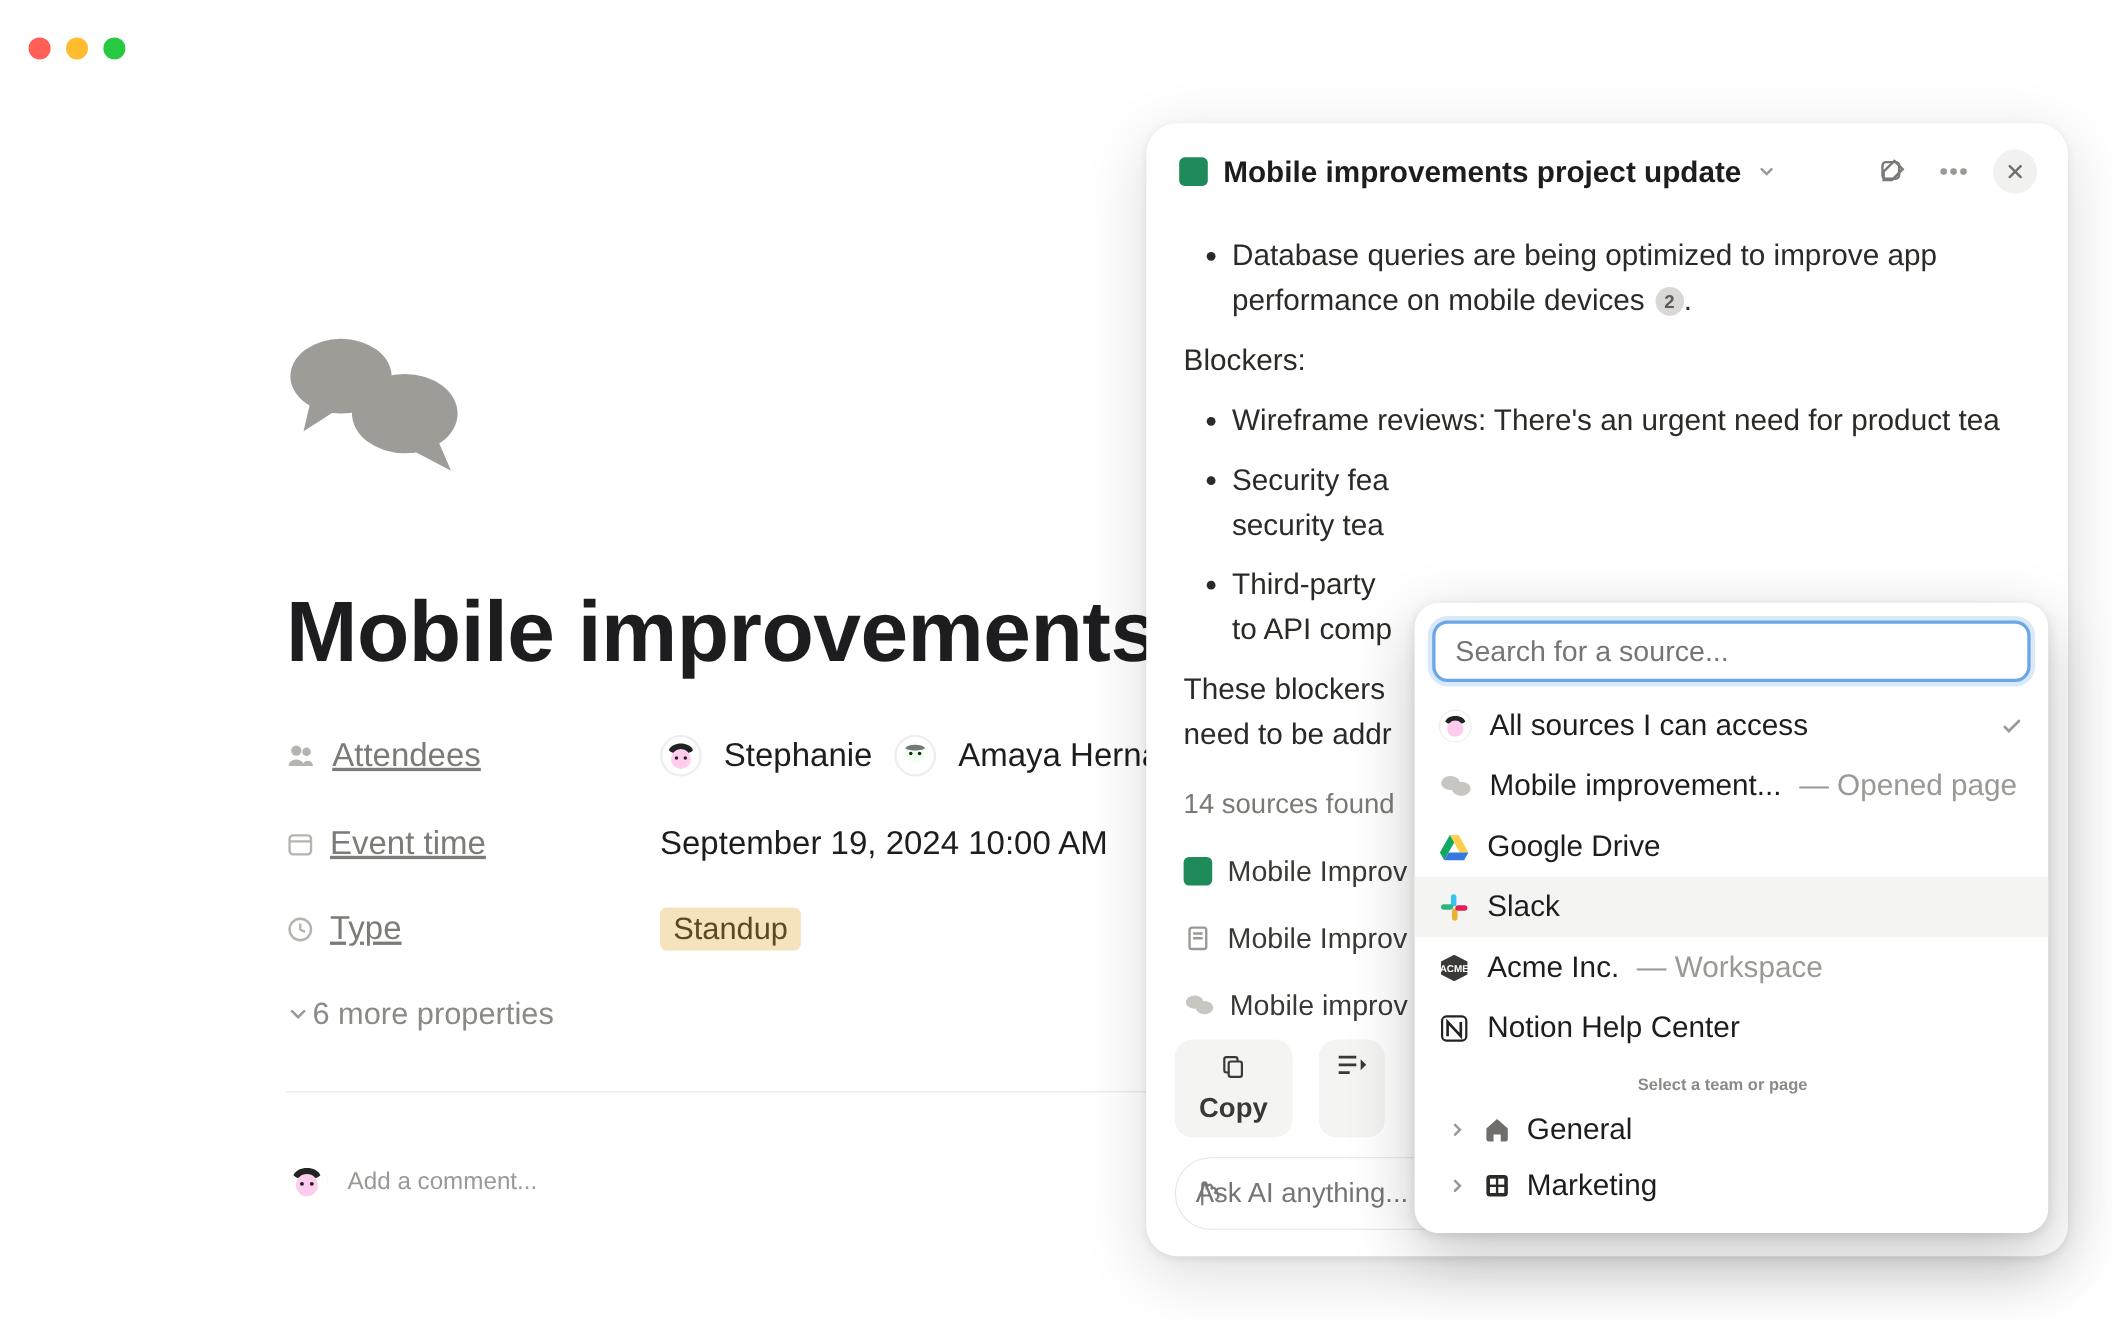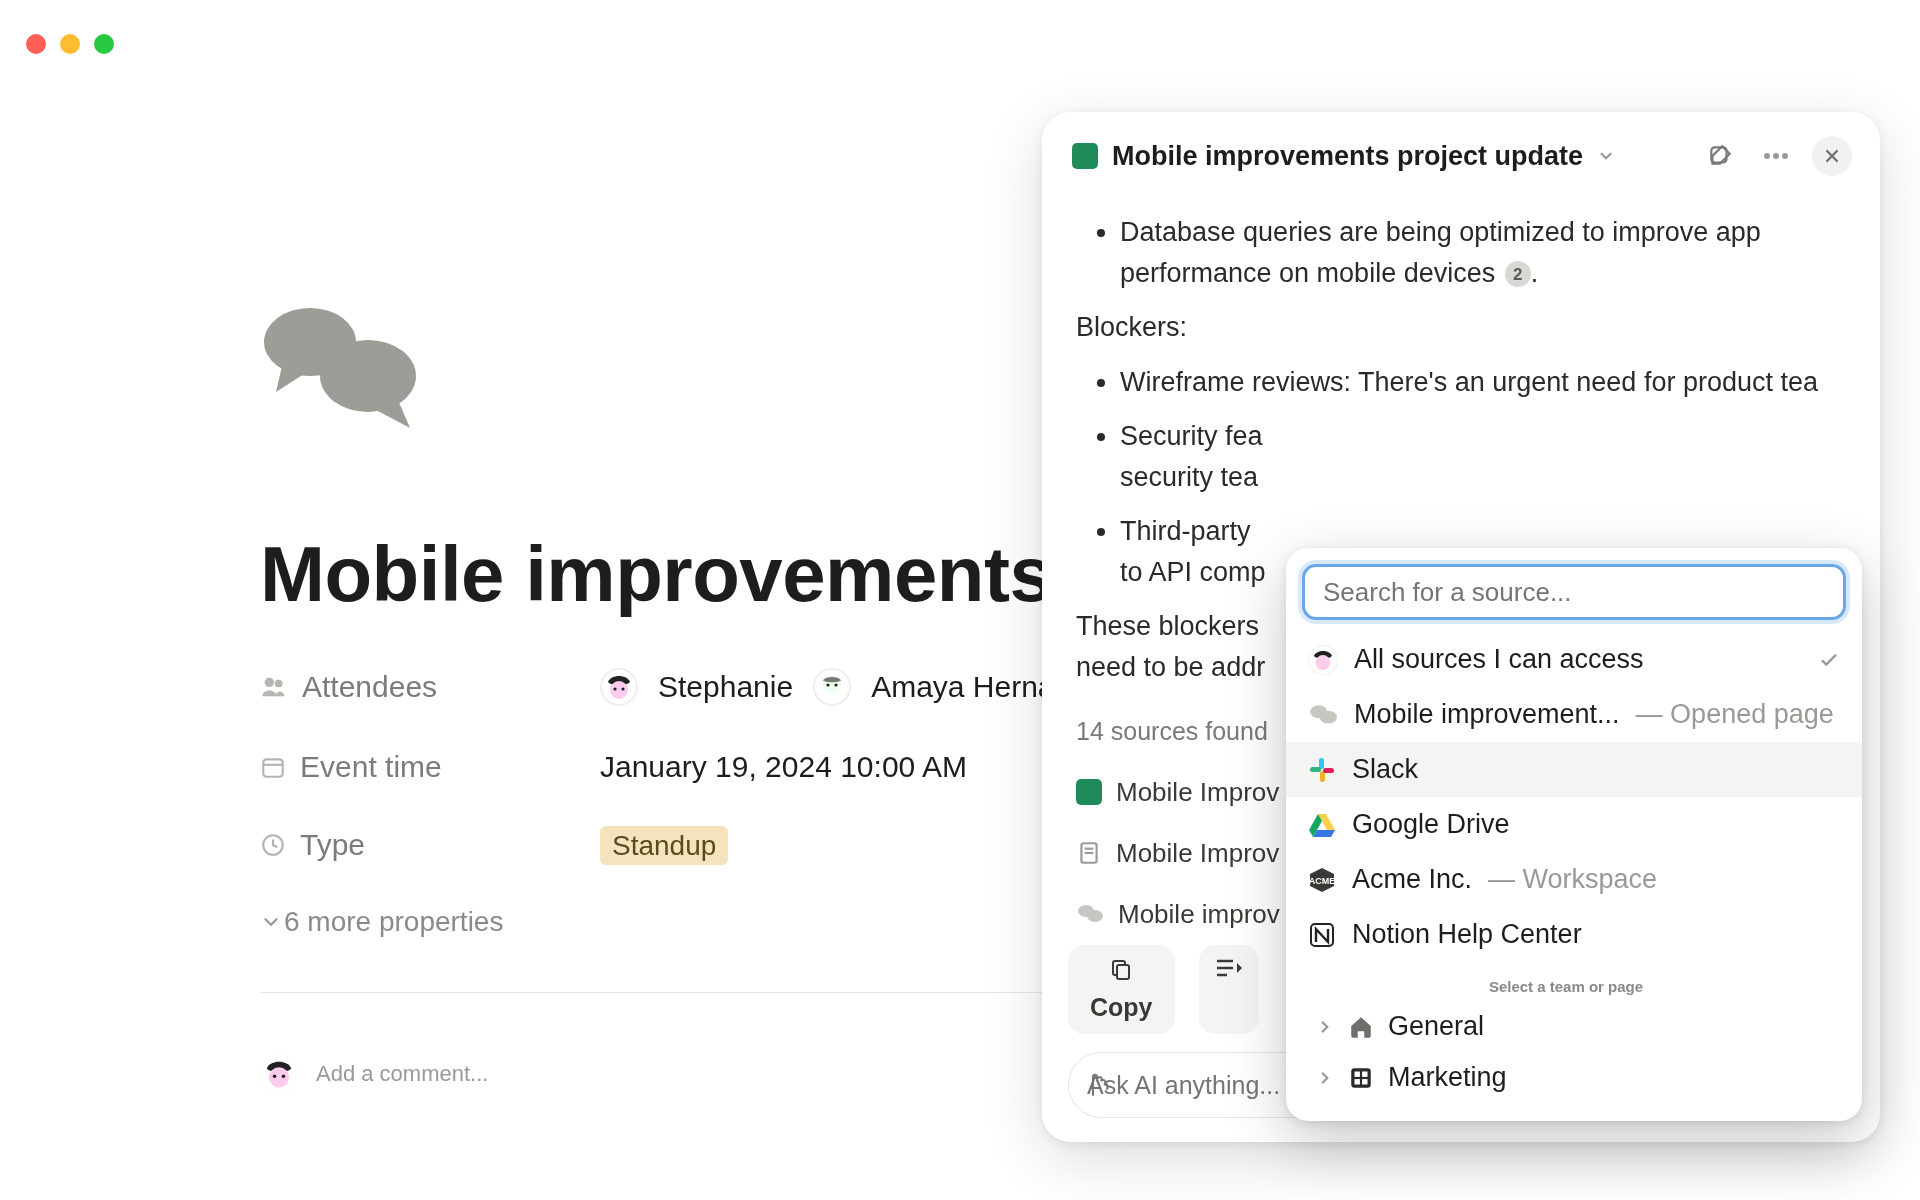--- a/index.html
+++ b/index.html
@@ -11,21 +11,21 @@
   .tl.red { background: #ff5f57; }
   .tl.yellow { background: #febc2e; }
   .tl.green { background: #28c840; }
 
   
   .page { position: absolute; left: 260px; top: 280px; width: 900px; }
   .page-icon { position: absolute; left: 260px; top: 290px; color: #9b9b98; }
   .page-title { font-size: 78px; font-weight: 700; letter-spacing: -0.5px; line-height: 1.15; }
   .page-title .date-mention { color: #a09f9c; font-weight: 700; }
   .props { margin-top: 48px; display: grid; grid-template-columns: 340px 1fr; row-gap: 44px; align-items: center; font-size: 30px; color: #55534f; }
-  .prop-label { display: flex; align-items: center; gap: 14px; color: #7c7b77; }
+  .prop-label { display: flex; align-items: center; gap: 14px; color: #7c7b77; text-decoration: underline; }
   .prop-val { color: #1d1d1f; }
   .attendees { display: flex; align-items: center; gap: 20px; }
   .avatar { width: 38px; height: 38px; border-radius: 50%; background: #eee; display: inline-flex; align-items: center; justify-content: center; }
   .tag { background: #f5e3bd; color: #5b4a1f; padding: 4px 12px; border-radius: 6px; font-size: 28px; }
   .more-props { grid-column: 1/-1; display: flex; align-items: center; gap: 2px; color: #8b8a86; font-size: 28px; }
   .divider { grid-column: 1/-1; height: 1px; background: #e6e6e3; margin-top: 10px; }
   .comment-row { grid-column:1/-1; display:flex; align-items:center; gap:18px; color:#9a9995; font-size:22px; margin-top:18px; }
 
   
   .panel { position: absolute; right: 40px; top: 112px; width: 838px; height: 1030px; background: #fff; border-radius: 28px; box-shadow: 0 16px 60px rgba(0,0,0,.14), 0 2px 8px rgba(0,0,0,.08); overflow: visible; }
@@ -124,21 +124,21 @@
         <span>Amaya Hernand</span>
       </div>
 
       <div class="prop-label">
         <svg width="26" height="26" viewBox="0 0 24 24">
             <rect x="3" y="5" width="18" height="16" rx="3" fill="none" stroke="#b5b4af" stroke-width="2"></rect>
             <line x1="3" y1="10" x2="21" y2="10" stroke="#b5b4af" stroke-width="2"></line>
           </svg>
         <span>Event time</span>
       </div>
-      <div class="prop-val">January 19, 2024 10:00 AM</div>
+      <div class="prop-val">September 19, 2024 10:00 AM</div>
 
       <div class="prop-label">
         <svg width="26" height="26" viewBox="0 0 24 24">
             <circle cx="12" cy="12" r="9" fill="none" stroke="#b5b4af" stroke-width="2"></circle>
             <path d="M12 7 L12 12 L16 14" stroke="#b5b4af" stroke-width="2" fill="none"></path>
           </svg>
         <span>Type</span>
       </div>
       <div class="prop-val">
         <span class="tag">Standup</span>
@@ -319,40 +319,40 @@
 
       <div class="po-item">
         <svg width="30" height="26" viewBox="0 0 28 24">
             <ellipse cx="10" cy="9" rx="8" ry="6" fill="#c7c6c1"></ellipse>
             <ellipse cx="19" cy="14" rx="8" ry="6" fill="#c7c6c1"></ellipse>
           </svg>
         <span>Mobile improvement...</span>
         <span class="muted">— Opened page</span>
       </div>
 
+      <div class="po-item">
+        <svg width="28" height="26" viewBox="0 0 28 26">
+          <polygon points="10,2 18,2 27,18 19,18" fill="#FFCF4B"></polygon>
+          <polygon points="10,2 1,18 5,25 14,9" fill="#11A861"></polygon>
+          <polygon points="5,25 23,25 27,18 9,18" fill="#3777E3"></polygon>
+        </svg>
+        <span>Google Drive</span>
+      </div>
+
       <div class="po-item hover">
         <svg width="28" height="28" viewBox="0 0 28 28">
           <rect x="11" y="2" width="5" height="11" rx="2.5" fill="#36C5F0"></rect>
           <rect x="2" y="11" width="11" height="5" rx="2.5" fill="#2EB67D"></rect>
           <rect x="12" y="15" width="5" height="11" rx="2.5" fill="#ECB22E"></rect>
           <rect x="15" y="12" width="11" height="5" rx="2.5" fill="#E01E5A"></rect>
         </svg>
         <span>Slack</span>
       </div>
 
       <div class="po-item">
-        <svg width="28" height="26" viewBox="0 0 28 26">
-          <polygon points="10,2 18,2 27,18 19,18" fill="#FFCF4B"></polygon>
-          <polygon points="10,2 1,18 5,25 14,9" fill="#11A861"></polygon>
-          <polygon points="5,25 23,25 27,18 9,18" fill="#3777E3"></polygon>
-        </svg>
-        <span>Google Drive</span>
-      </div>
-
-      <div class="po-item">
         <svg width="28" height="28" viewBox="0 0 28 28">
             <polygon points="14,2 26,8 26,20 14,26 2,20 2,8" fill="#3a3936"></polygon>
             <text x="14" y="18" text-anchor="middle" font-size="9" fill="#fff" font-family="Arial" font-weight="700">ACME</text>
           </svg>
         <span>Acme Inc.</span>
         <span class="muted">— Workspace</span>
       </div>
 
       <div class="po-item">
         <svg width="28" height="28" viewBox="0 0 28 28">

